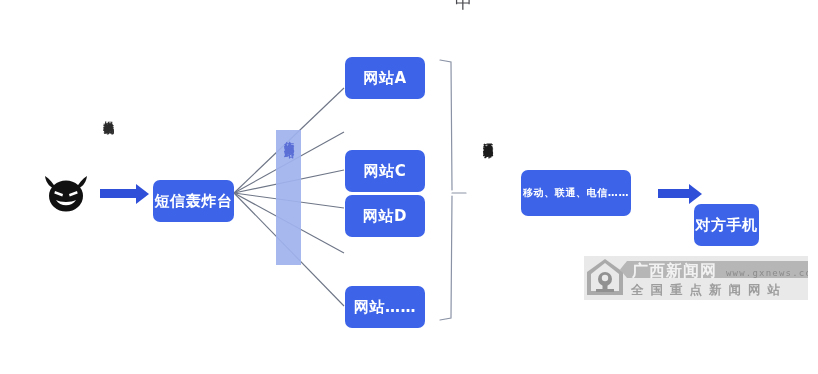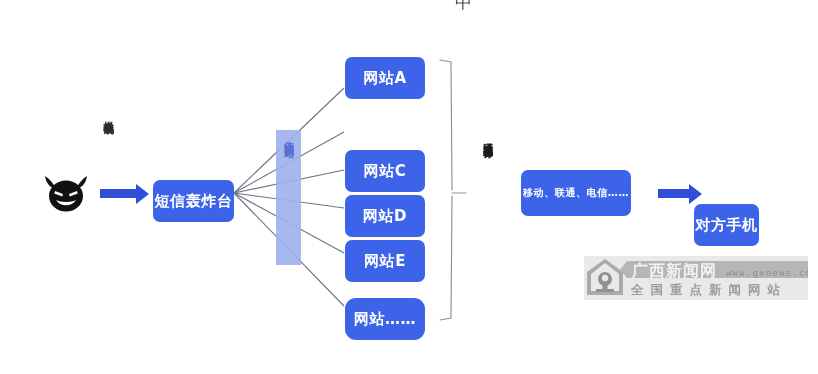--- a/index.html
+++ b/index.html
@@ -103,21 +103,21 @@
     text-align: center;
     box-sizing: border-box;
     z-index: 5;
   }
   #box-sms      { left: 153px; top: 172px; width: 81px;  height: 42px; margin-top: 8px; }
   #box-site-a   { left: 345px; top:  57px; width: 80px;  height: 42px; }
   #box-site-b   { left: 345px; top: 104px; width: 80px;  height: 42px; }
   #box-site-c   { left: 345px; top: 150px; width: 80px;  height: 42px; }
   #box-site-d   { left: 345px; top: 195px; width: 80px;  height: 42px; }
   #box-site-e   { left: 345px; top: 240px; width: 80px;  height: 42px; }
-  #box-site-x   { left: 345px; top: 298px; width: 80px;  height: 42px; border-radius: 11px; }
+  #box-site-x   { left: 345px; top: 286px; width: 80px;  height: 42px; }
   #box-carriers { left: 521px; top: 170px; width: 110px; height: 46px; font-size: 10px; }
   #box-phone    { left: 694px; top: 172px; width: 65px;  height: 42px; margin-top: 32px; }
 
   
   #band {
     position: absolute;
     left: 276px;
     top: 130px;
     width: 25px;
     height: 135px;
@@ -190,21 +190,20 @@
 
   <div class="box" id="box-sms">短信轰炸台</div>
 
   <div id="band"></div>
 
   <div class="vlabel" id="label-visit">依次访问很多网站</div>
 
   <div class="box" id="box-site-a">网站A</div>
   <div class="box" id="box-site-d">网站D</div>
   <div class="box" id="box-site-c">网站C</div>
-  <div class="box" id="box-site-e">网站E</div>
   <div class="box" id="box-site-x">网站……</div>
 
   <div class="vlabel" id="label-service">通过正常的信息台服务</div>
 
   <div class="box" id="box-carriers">移动、联通、电信……</div>
 
   <div class="barrow" id="arrow-2"></div>
 
   <div class="box" id="box-phone">对方手机</div>
 

